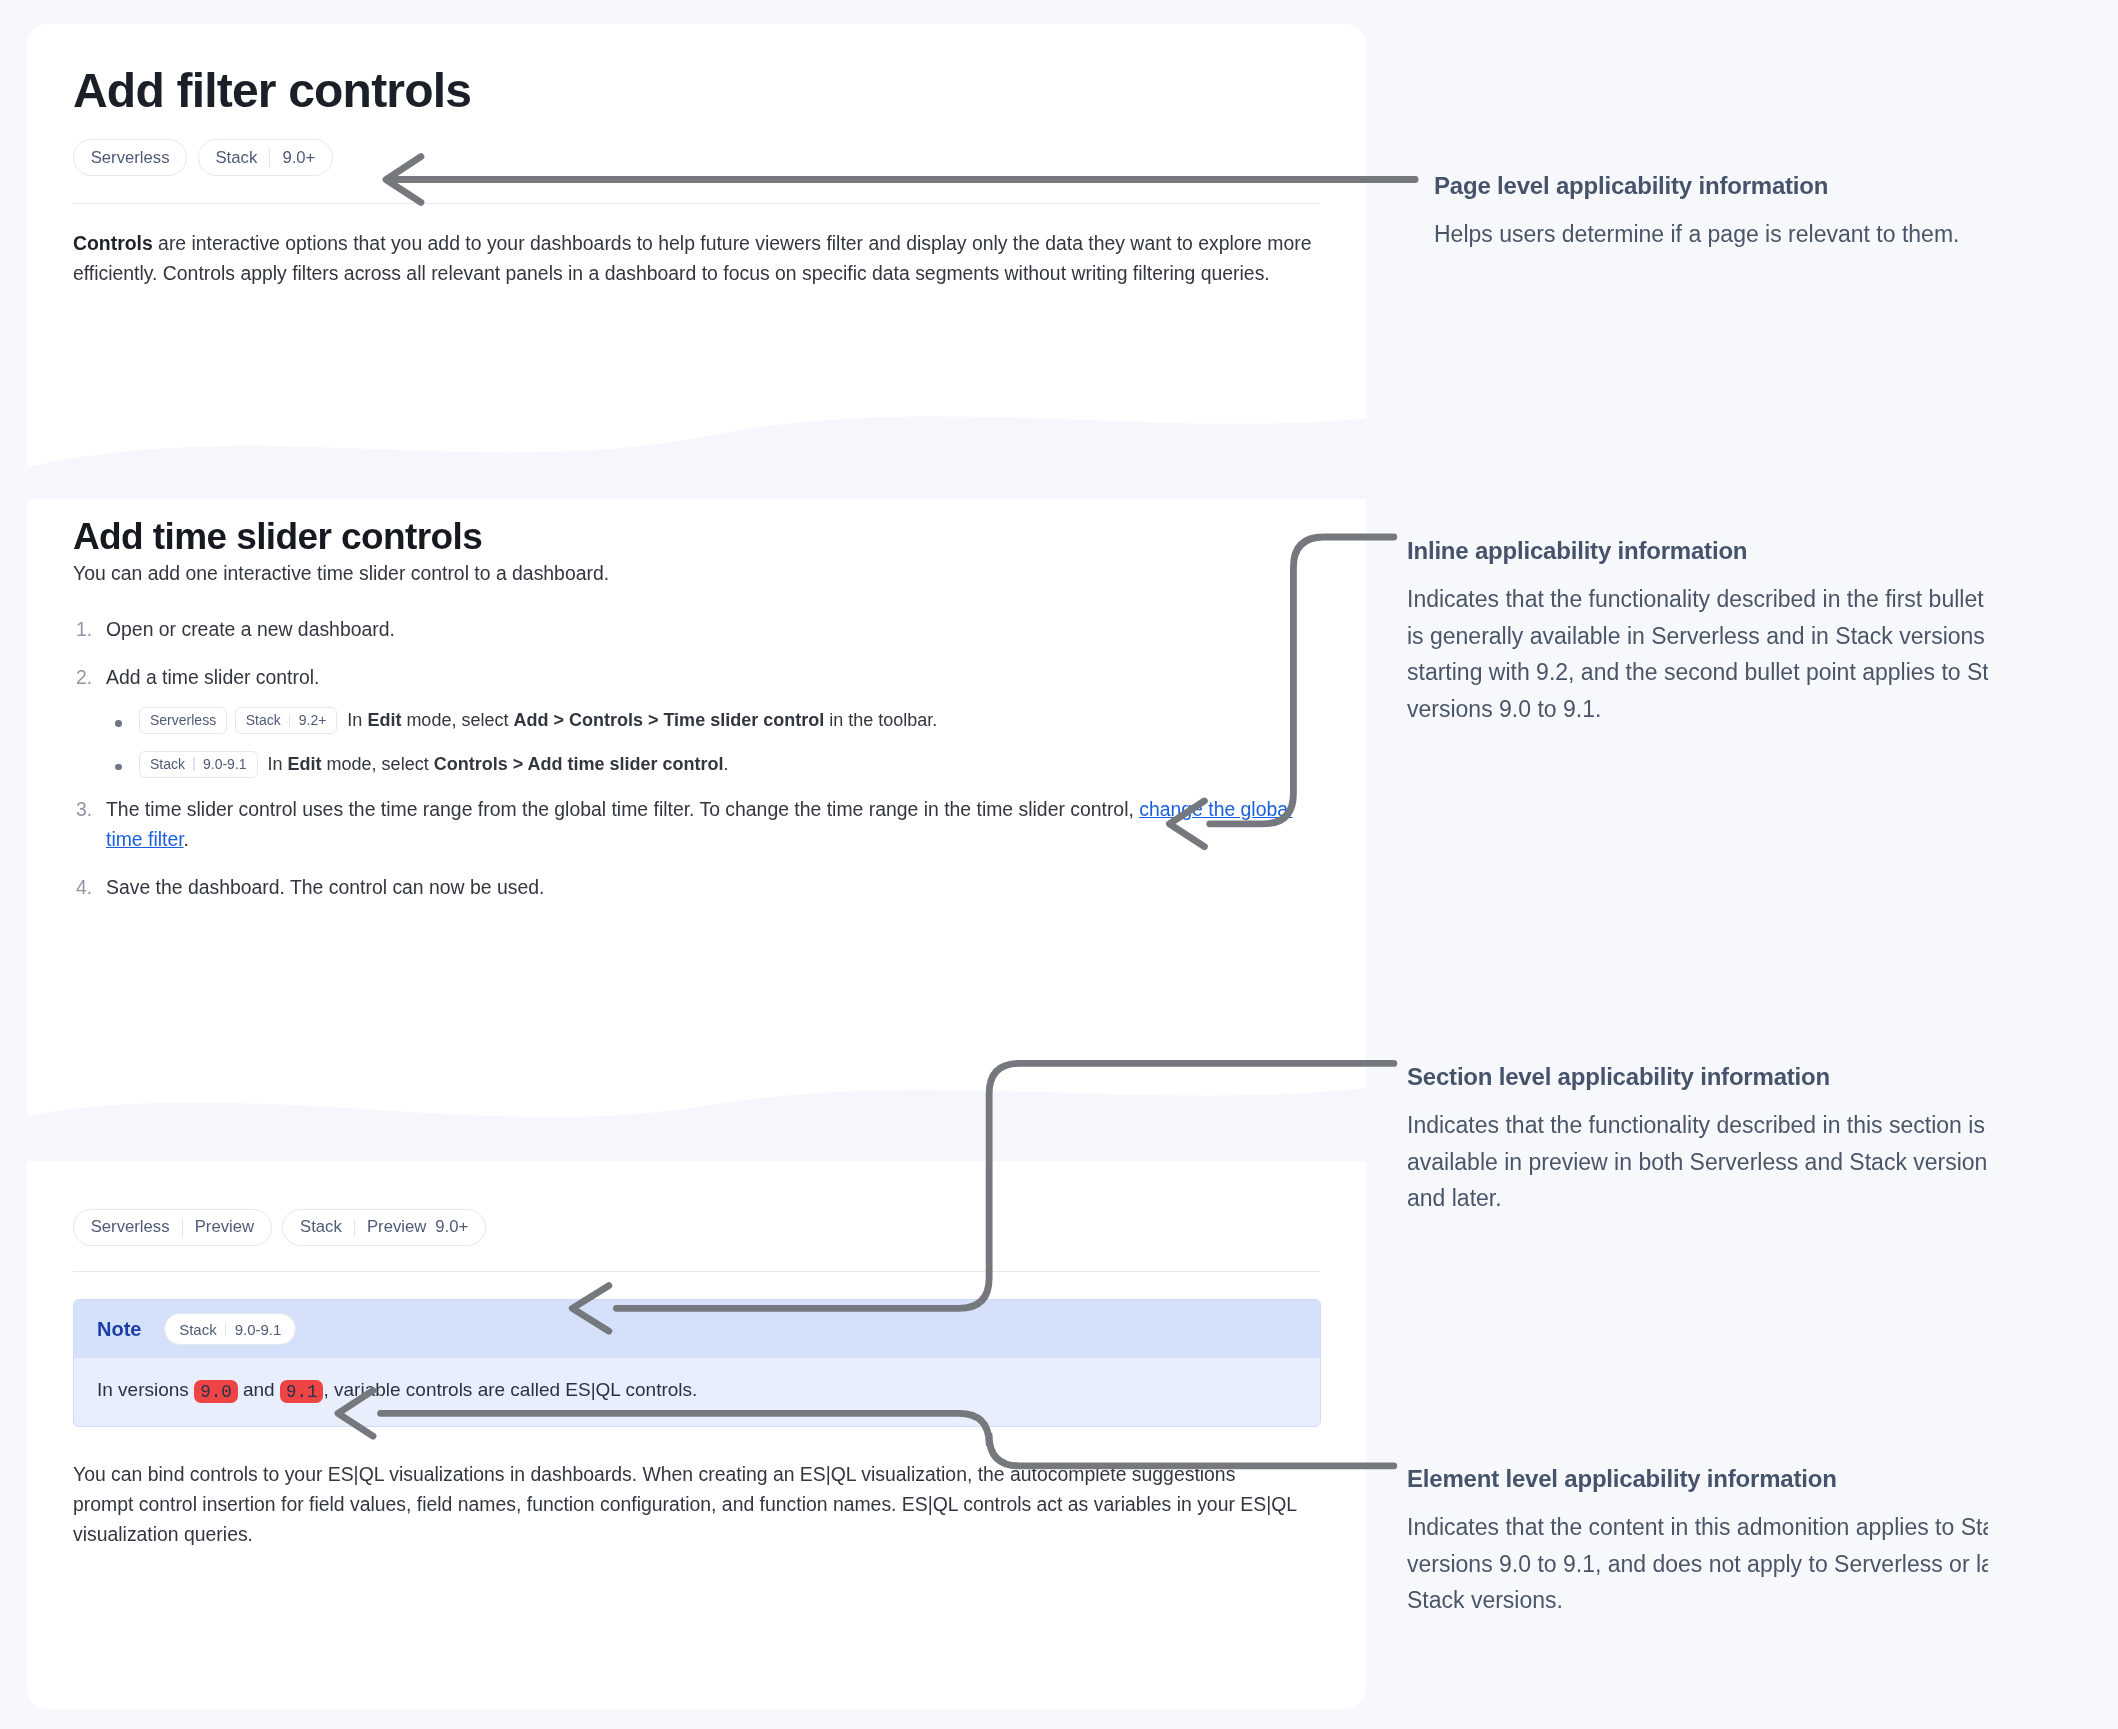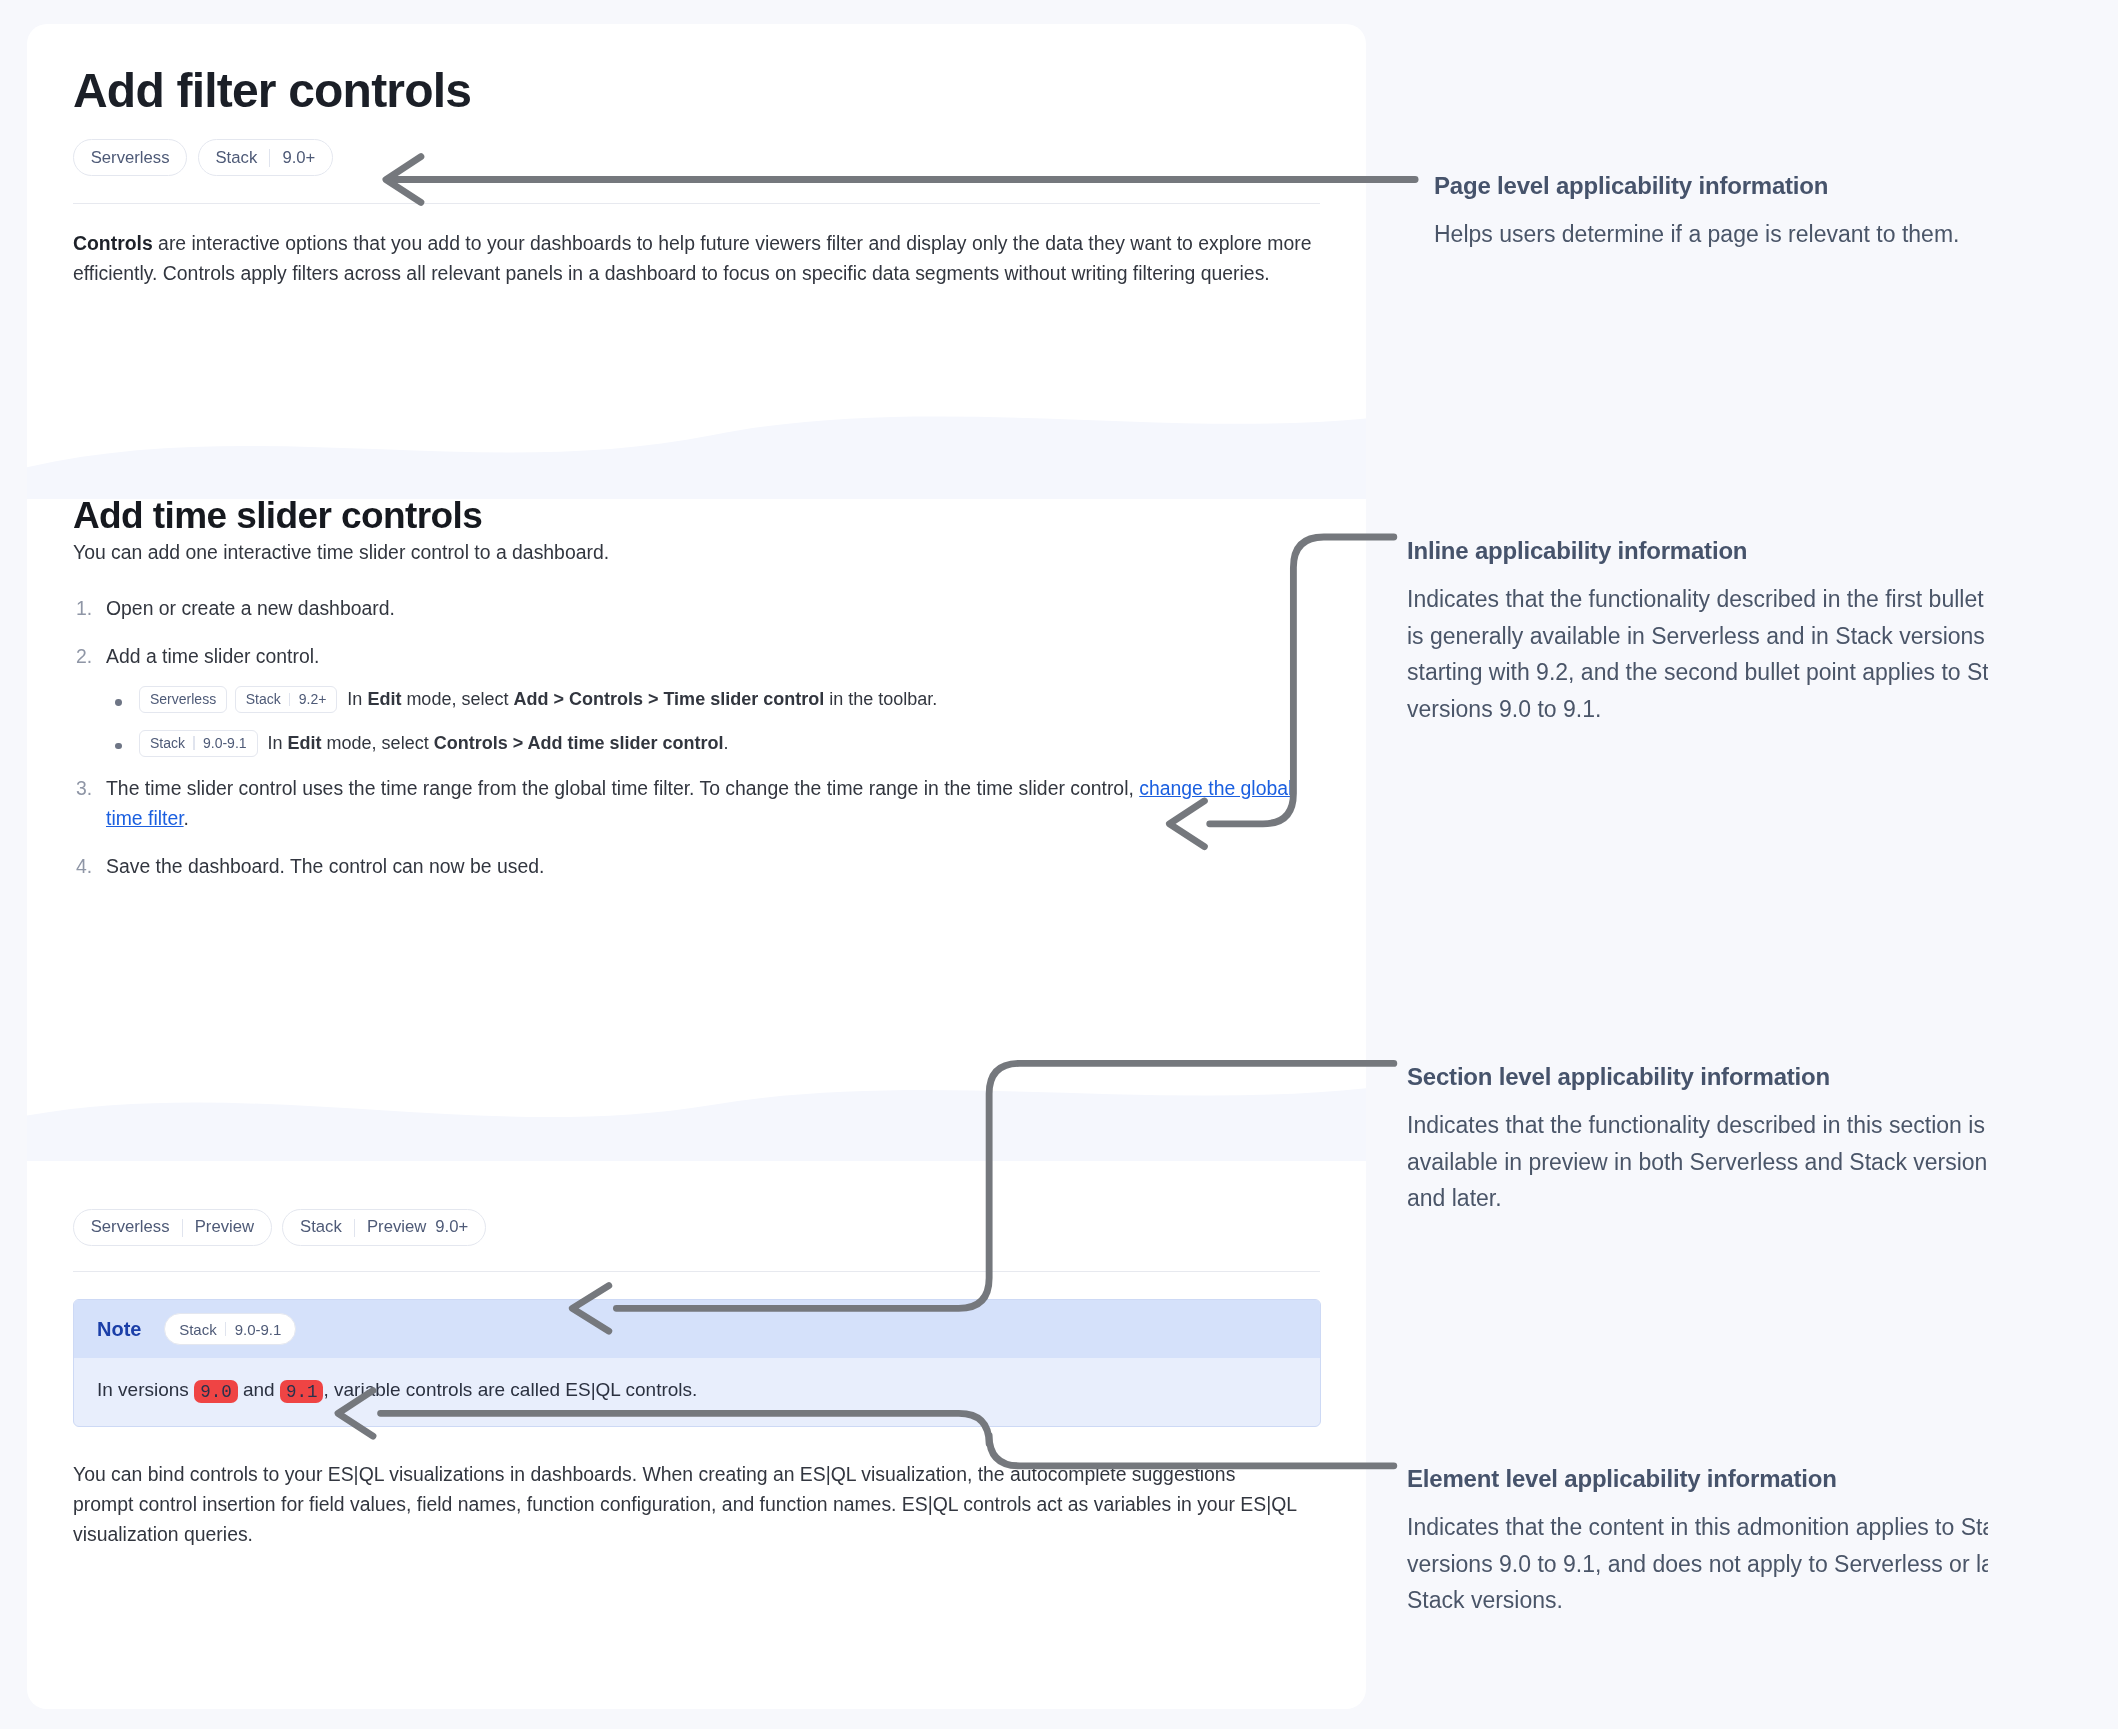--- a/index.html
+++ b/index.html
@@ -181,21 +181,21 @@
         </span>
       </div>
 
       <hr class="rule" style="margin-top:27px;">
 
       <p class="body" style="margin-top:24px; width:1240px;">
         <b>Controls</b><span> are interactive options that you add to your dashboards to help future viewers filter and display only the data they want to explore more efficiently. Controls apply filters across all relevant panels in a dashboard to focus on specific data segments without writing filtering queries.</span>
       </p>
     </div>
 
-    <div class="doc-inner" style="top:472px; padding:0 46px;">
+    <div class="doc-inner" style="top:493px; padding:0 46px;">
 
       <h2 class="h2">Add time slider controls</h2>
 
       <p class="body" style="">You can add one interactive time slider control to a dashboard.</p>
 
       <ol class="steps" style="margin-top:26px;">
 
         <li>
           <span>Open or create a new dashboard.</span>
         </li>

